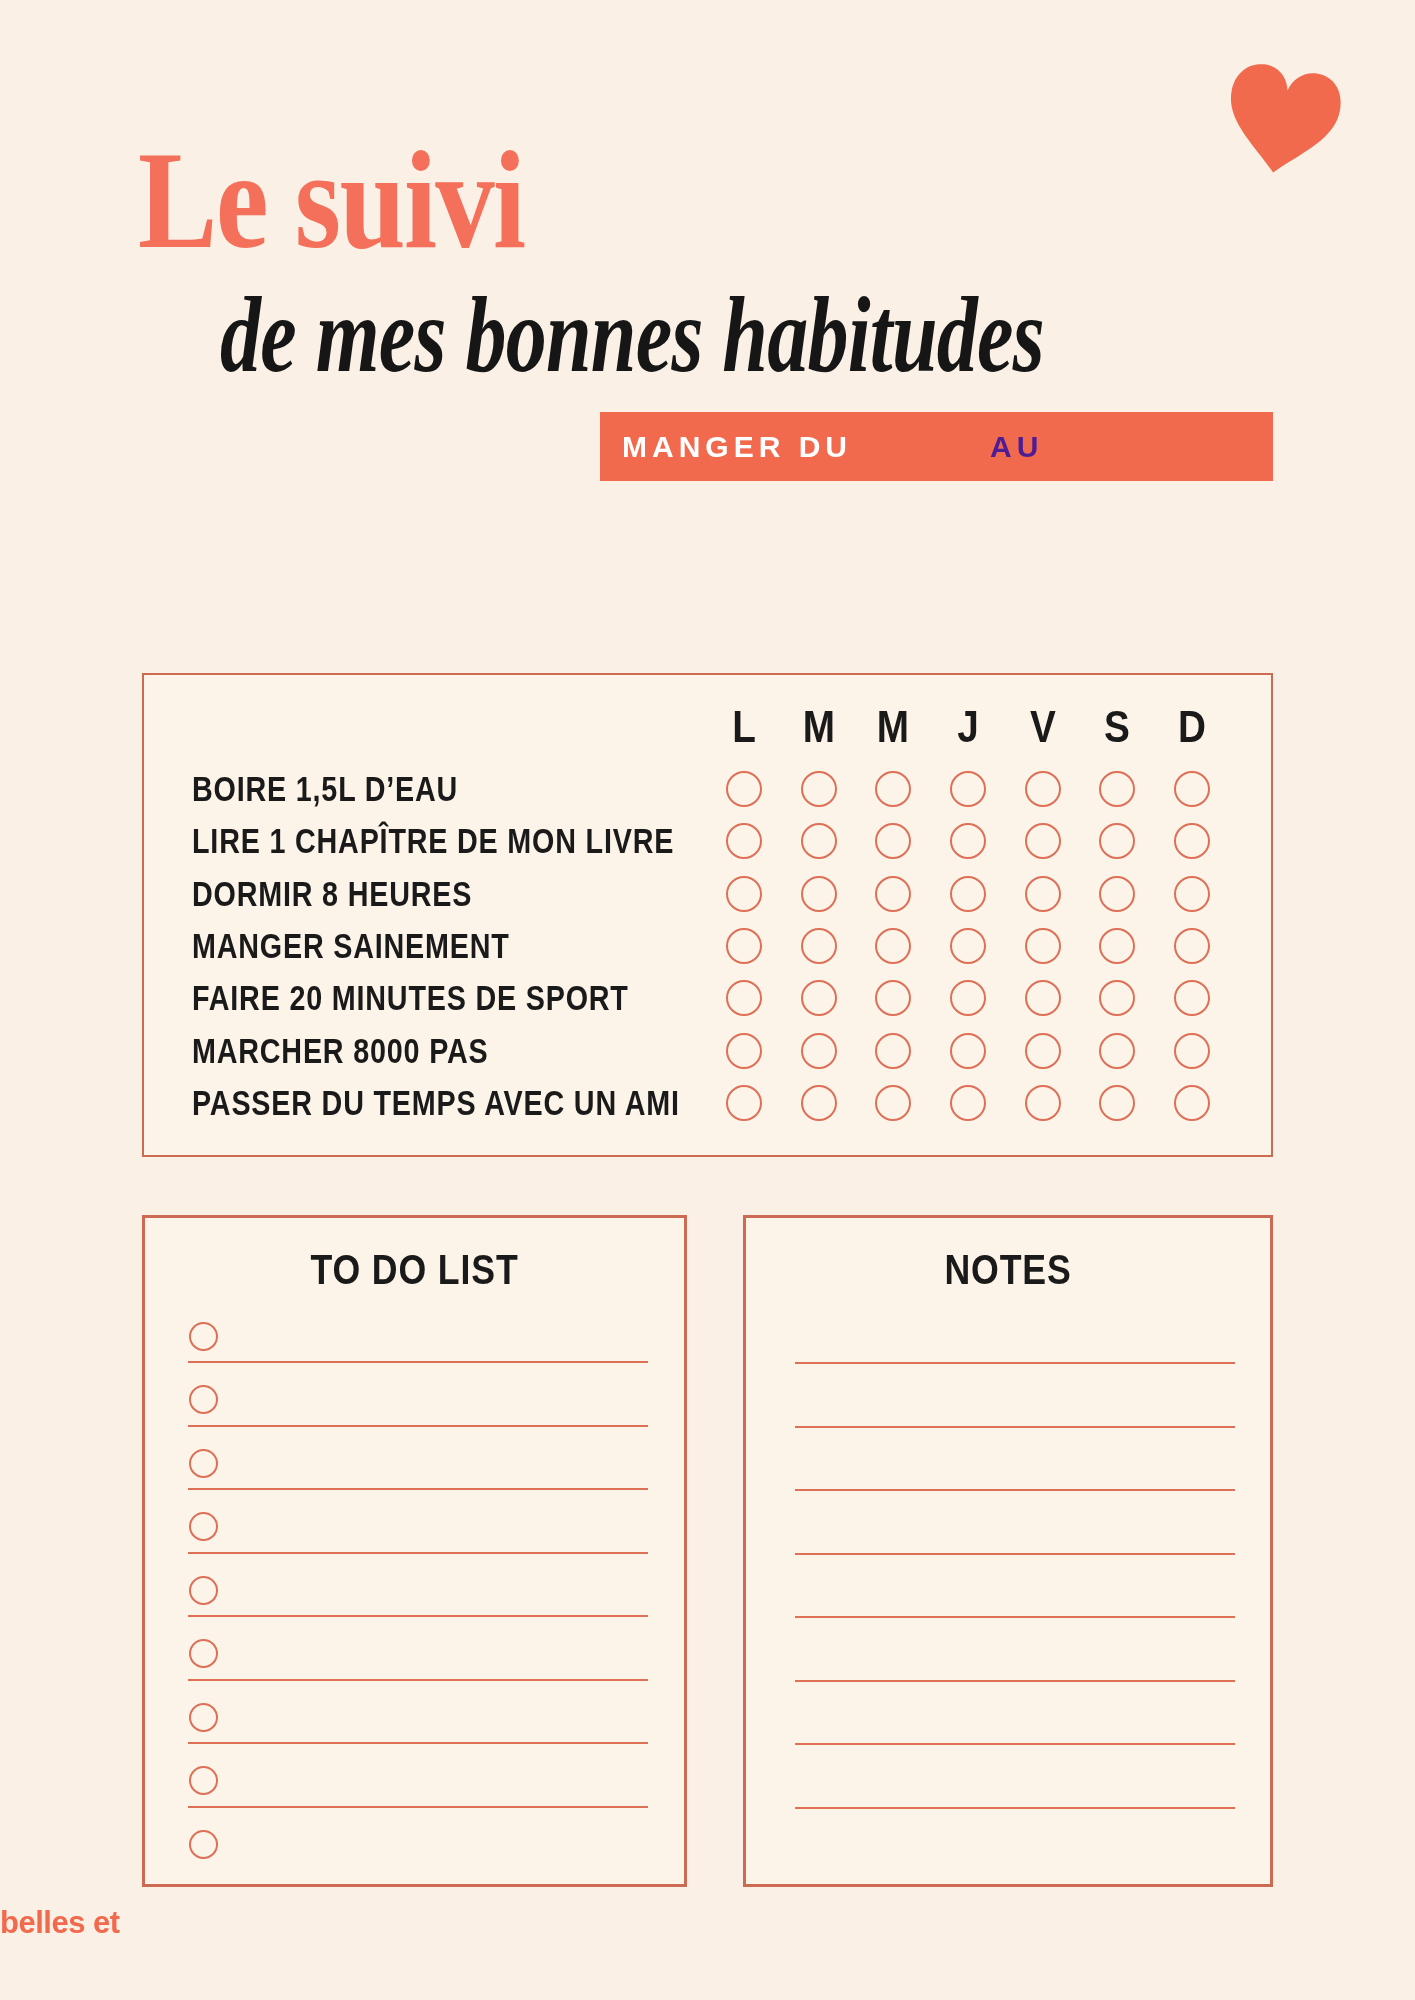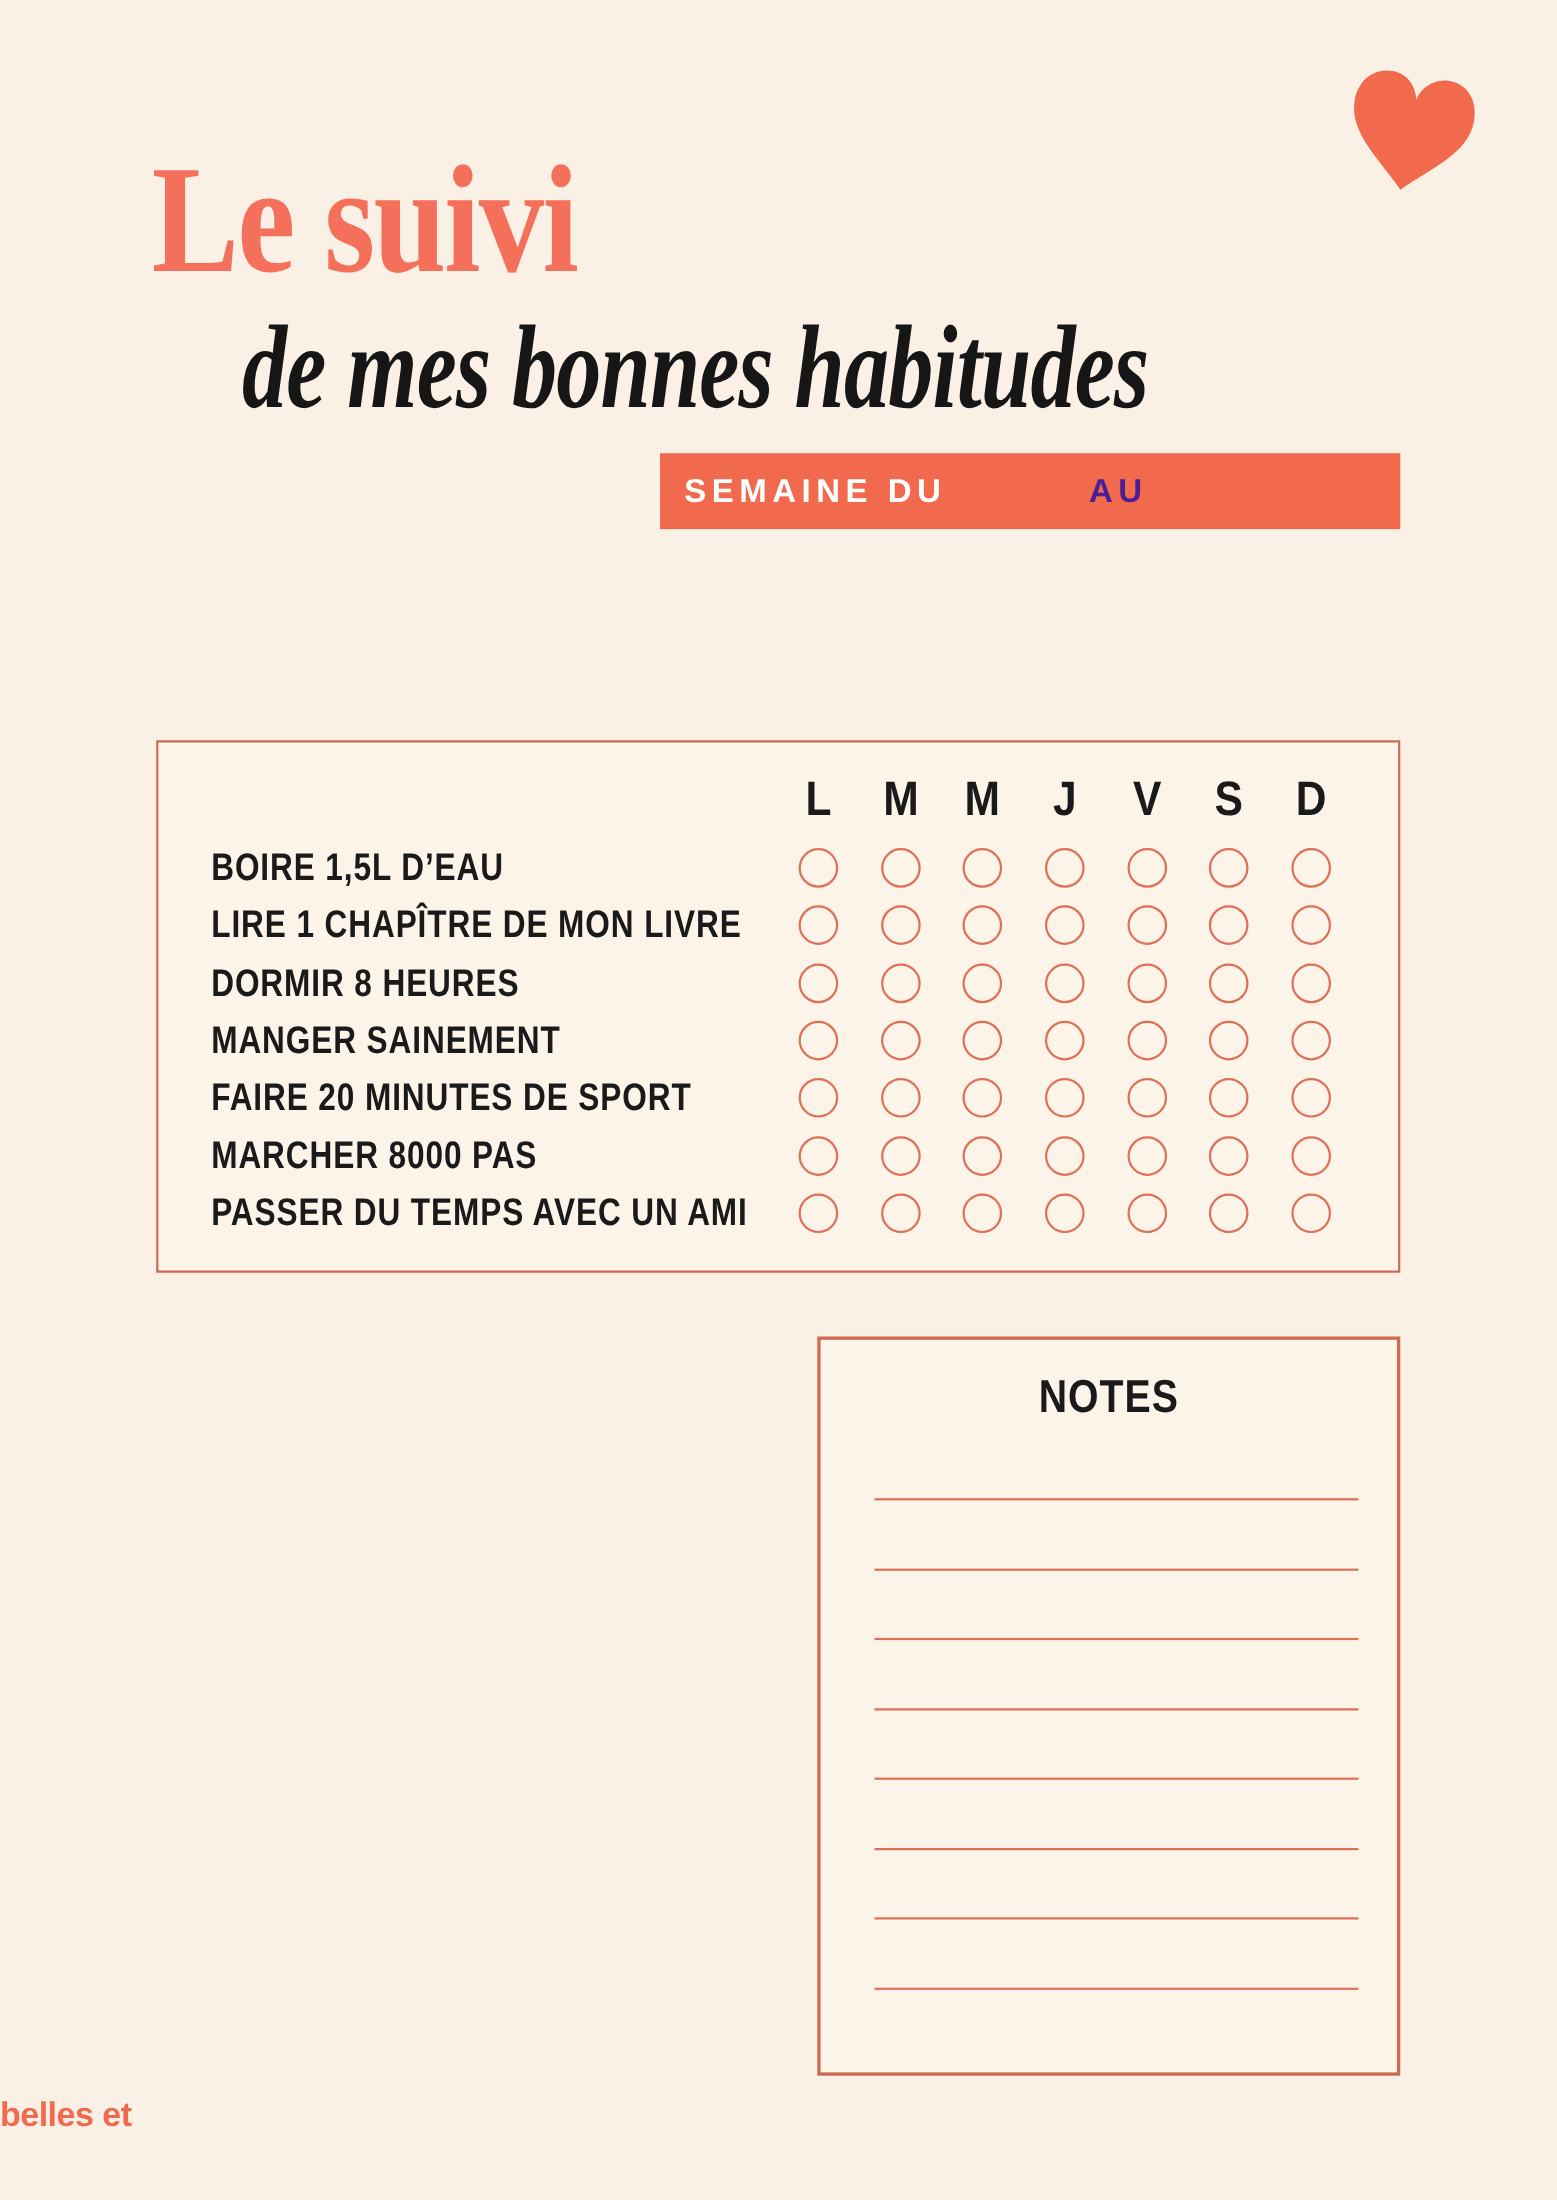--- a/index.html
+++ b/index.html
@@ -59,21 +59,21 @@
 <div class="page">
 
   <svg class="heart" viewBox="0 0 100 100" aria-hidden="true">
     <path d="M50 90 C30 70 7 56 7 33 C7 18 17 8 30 8 C41 8 48 16 50 25 C52 16 60 8 71 8 C84 8 93 18 93 33 C93 56 70 70 50 90 Z" fill="#F26A4E"></path>
   </svg>
 
   <h1 class="title-accent">Le suivi</h1>
   <div class="title-rest">de mes bonnes habitudes</div>
 
   <div class="week-banner">
-    <span class="from">SEMAINE DU</span>
+    <span class="from">MANGER DU</span>
     <span class="to">AU</span>
     <span class="week-blank blank-from"></span>
     <span class="week-blank blank-to"></span>
   </div>
 
   <section class="tracker">
     <div id="dayHeaders">
         <div class="day-head" style="left: 600px;">L</div>
         <div class="day-head" style="left: 674.67px;">M</div>
         <div class="day-head" style="left: 749.34px;">M</div>
@@ -135,20 +135,42 @@
         <div class="cell-circle" style="left: 582px; top: 409.98px;"></div>
         <div class="cell-circle" style="left: 656.67px; top: 409.98px;"></div>
         <div class="cell-circle" style="left: 731.34px; top: 409.98px;"></div>
         <div class="cell-circle" style="left: 806.01px; top: 409.98px;"></div>
         <div class="cell-circle" style="left: 880.68px; top: 409.98px;"></div>
         <div class="cell-circle" style="left: 955.35px; top: 409.98px;"></div>
         <div class="cell-circle" style="left: 1030.02px; top: 409.98px;"></div>
       </div>
   </section>
 
+  <section class="box todo-box">
+    <h2>TO DO LIST</h2>
+    <div id="todoRows">
+        <div class="small-circle" style="left: 43.5px; top: 103.5px;"></div>
+        <div class="write-line" style="left: 43px; top: 143px; width: 460px;"></div>
+        <div class="small-circle" style="left: 43.5px; top: 167px;"></div>
+        <div class="write-line" style="left: 43px; top: 206.5px; width: 460px;"></div>
+        <div class="small-circle" style="left: 43.5px; top: 230.5px;"></div>
+        <div class="write-line" style="left: 43px; top: 270px; width: 460px;"></div>
+        <div class="small-circle" style="left: 43.5px; top: 294px;"></div>
+        <div class="write-line" style="left: 43px; top: 333.5px; width: 460px;"></div>
+        <div class="small-circle" style="left: 43.5px; top: 357.5px;"></div>
+        <div class="write-line" style="left: 43px; top: 397px; width: 460px;"></div>
+        <div class="small-circle" style="left: 43.5px; top: 421px;"></div>
+        <div class="write-line" style="left: 43px; top: 460.5px; width: 460px;"></div>
+        <div class="small-circle" style="left: 43.5px; top: 484.5px;"></div>
+        <div class="write-line" style="left: 43px; top: 524px; width: 460px;"></div>
+        <div class="small-circle" style="left: 43.5px; top: 548px;"></div>
+        <div class="write-line" style="left: 43px; top: 587.5px; width: 460px;"></div>
+        <div class="small-circle" style="left: 43.5px; top: 611.5px;"></div>
+      </div>
+  </section>
 
   <section class="box notes-box">
     <h2>NOTES</h2>
     <div id="notesLines">
         <div class="write-line" style="left: 49px; top: 144px; width: 440px;"></div>
         <div class="write-line" style="left: 49px; top: 207.5px; width: 440px;"></div>
         <div class="write-line" style="left: 49px; top: 271px; width: 440px;"></div>
         <div class="write-line" style="left: 49px; top: 334.5px; width: 440px;"></div>
         <div class="write-line" style="left: 49px; top: 398px; width: 440px;"></div>
         <div class="write-line" style="left: 49px; top: 461.5px; width: 440px;"></div>

